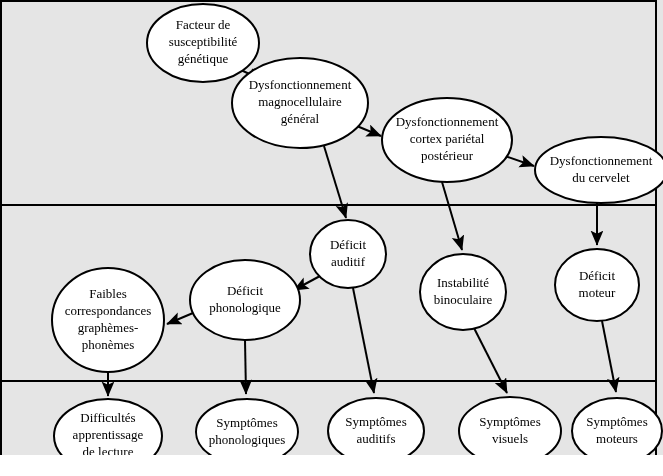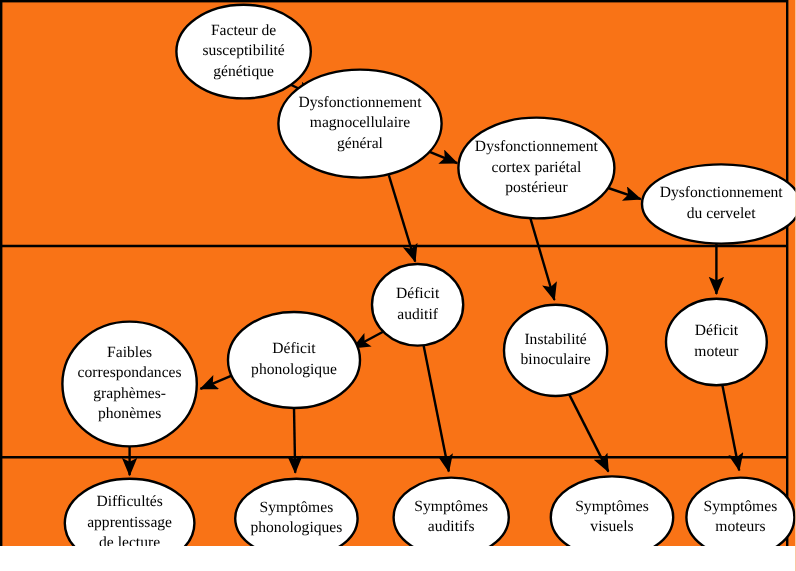--- a/index.html
+++ b/index.html
@@ -4,21 +4,21 @@
 <style>
   html, body {
     margin: 0;
     padding: 0;
     background: #ffffff;
   }
   #canvas {
     position: relative;
     width: 663px;
     height: 455px;
-    background: #f97316;
+    background: #e5e5e5;
     overflow: hidden;
     font-family: "Liberation Serif", "DejaVu Serif", serif;
   }
   #diagram-svg {
     position: absolute;
     left: 0;
     top: 0;
     width: 663px;
     height: 476px;
   }

